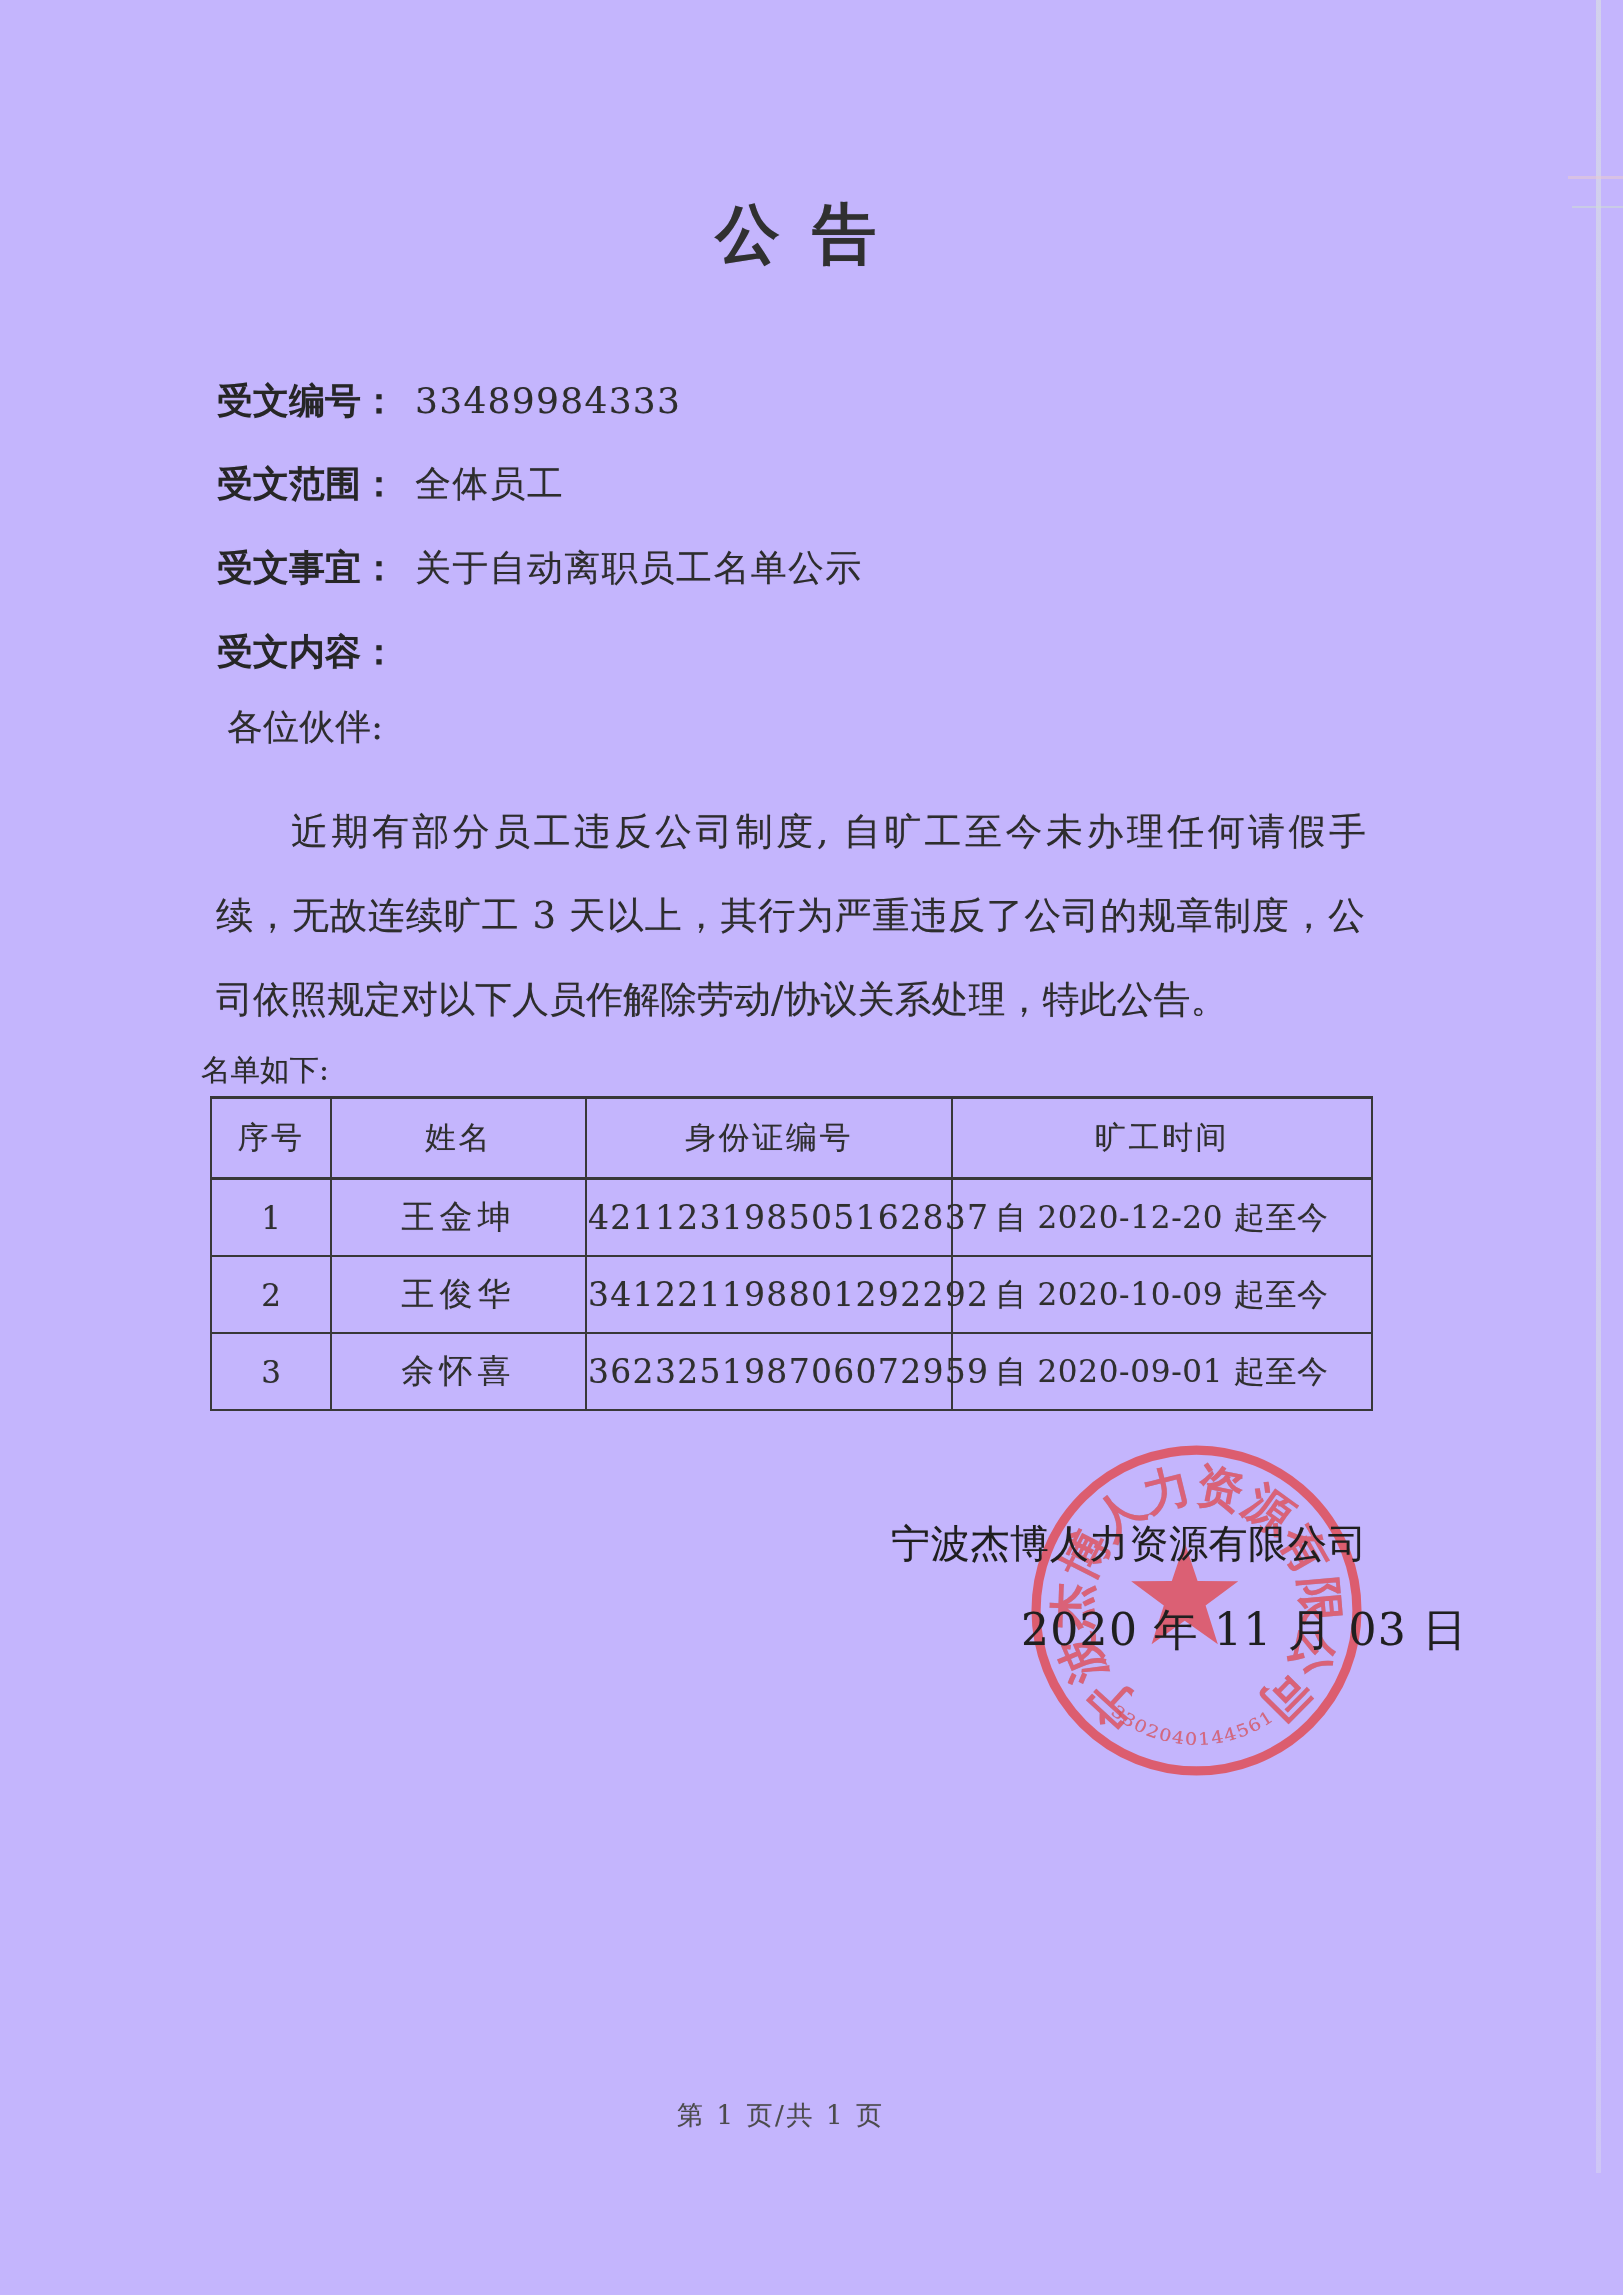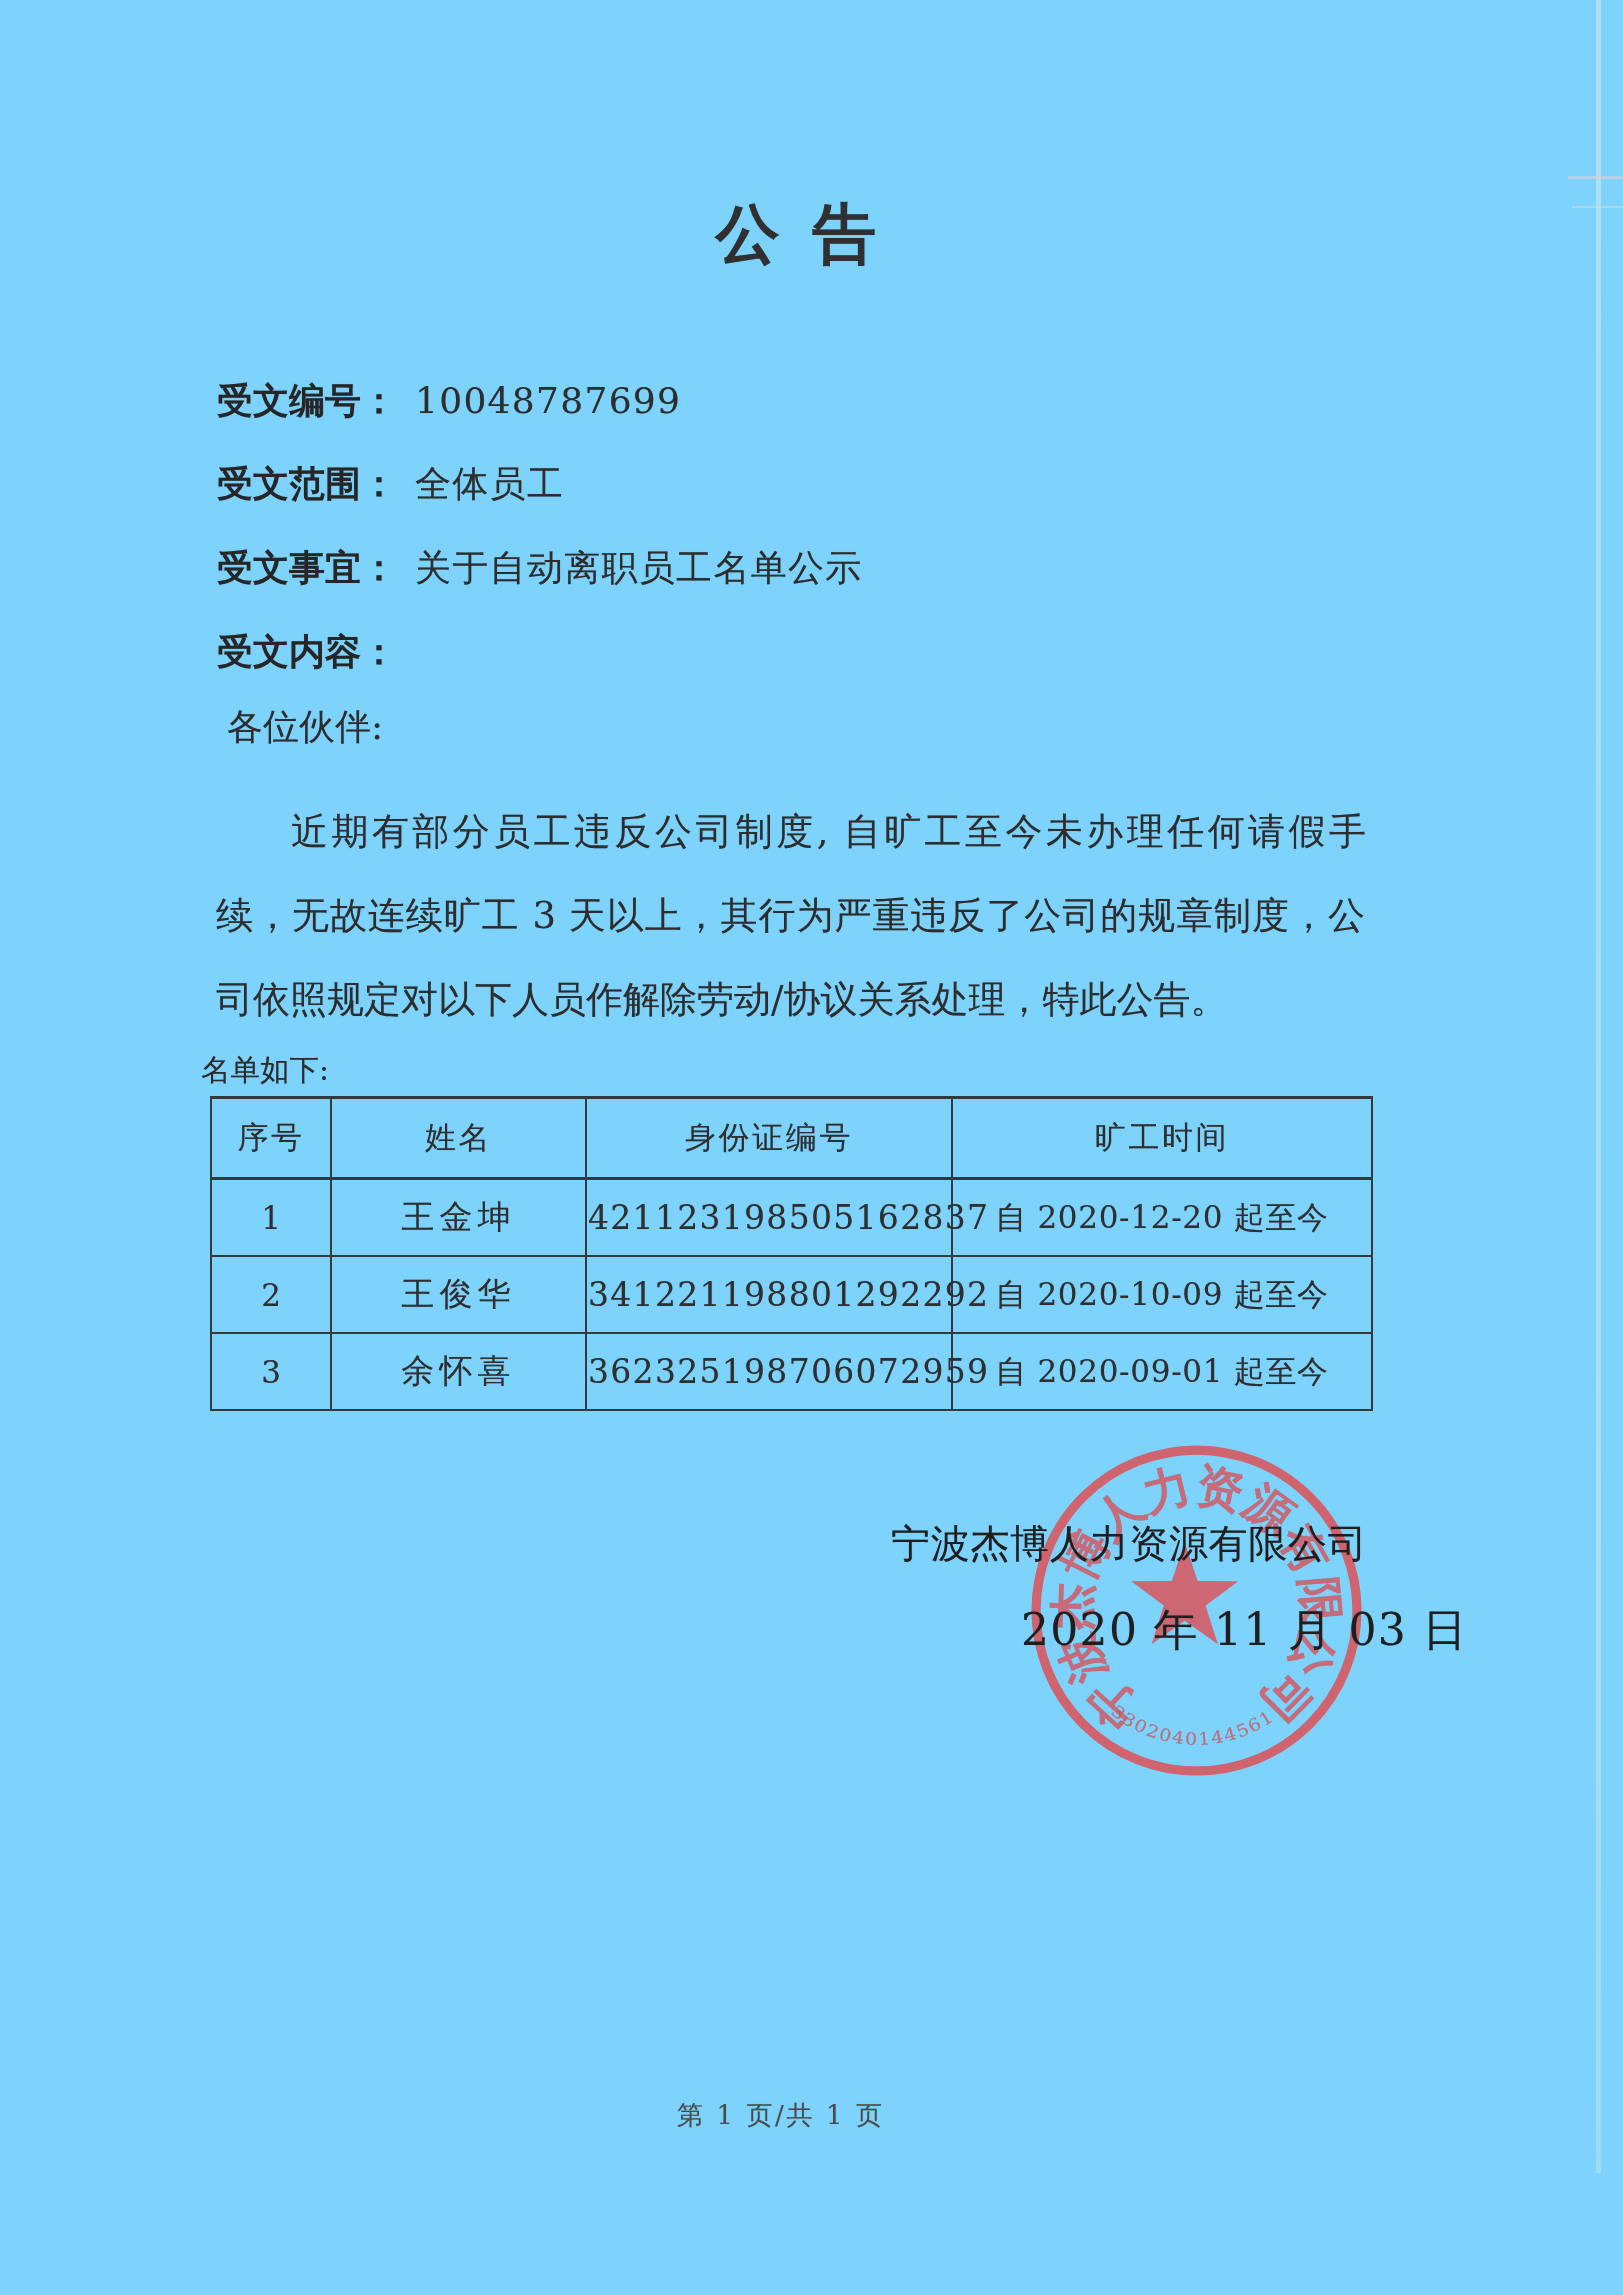--- a/index.html
+++ b/index.html
@@ -5,21 +5,21 @@
   html, body {
     margin: 0;
     padding: 0;
     background: #ffffff;
     font-family: "DejaVu Serif", "Liberation Serif", serif;
   }
   .page {
     position: relative;
     width: 1623px;
     height: 2295px;
-    background: #7dd3fc;
+    background: #c4b5fd;
     overflow: hidden;
     color: #2d2d2d;
   }
   .txt { text-shadow: 0 0 0.7px rgba(45,45,45,.35); }
 
   .title {
     position: absolute;
     top: 191px; left: 0;
     width: 1597px;
     margin: 0;
@@ -177,21 +177,21 @@
   }
 </style>
 </head>
 <body>
 
 <div class="page txt">
 
   <h1 class="title">公 告</h1>
 
   <div class="field-row f1">
-    <span class="label">受文编号：</span><span class="value">10048787699</span>
+    <span class="label">受文编号：</span><span class="value">33489984333</span>
   </div>
   <div class="field-row f2">
     <span class="label">受文范围：</span><span class="value">全体员工</span>
   </div>
   <div class="field-row f3">
     <span class="label">受文事宜：</span><span class="value">关于自动离职员工名单公示</span>
   </div>
   <div class="field-row f4">
     <span class="label">受文内容：</span><span class="value"></span>
   </div>

